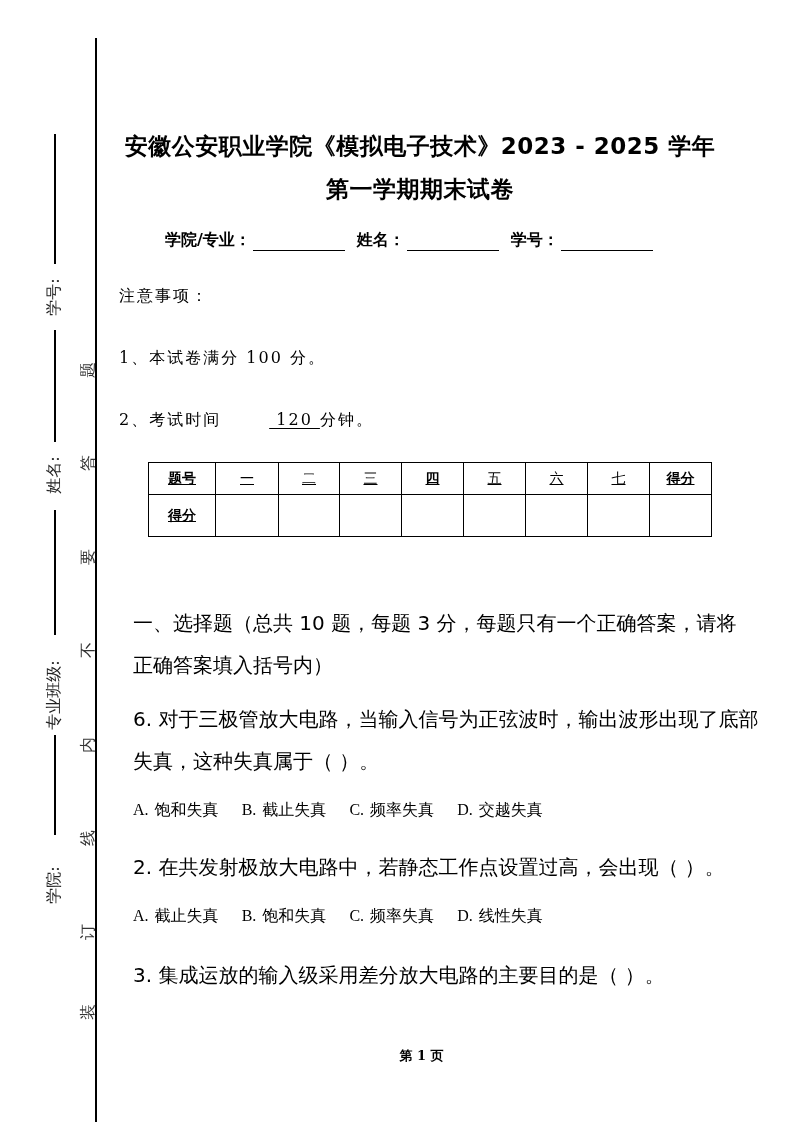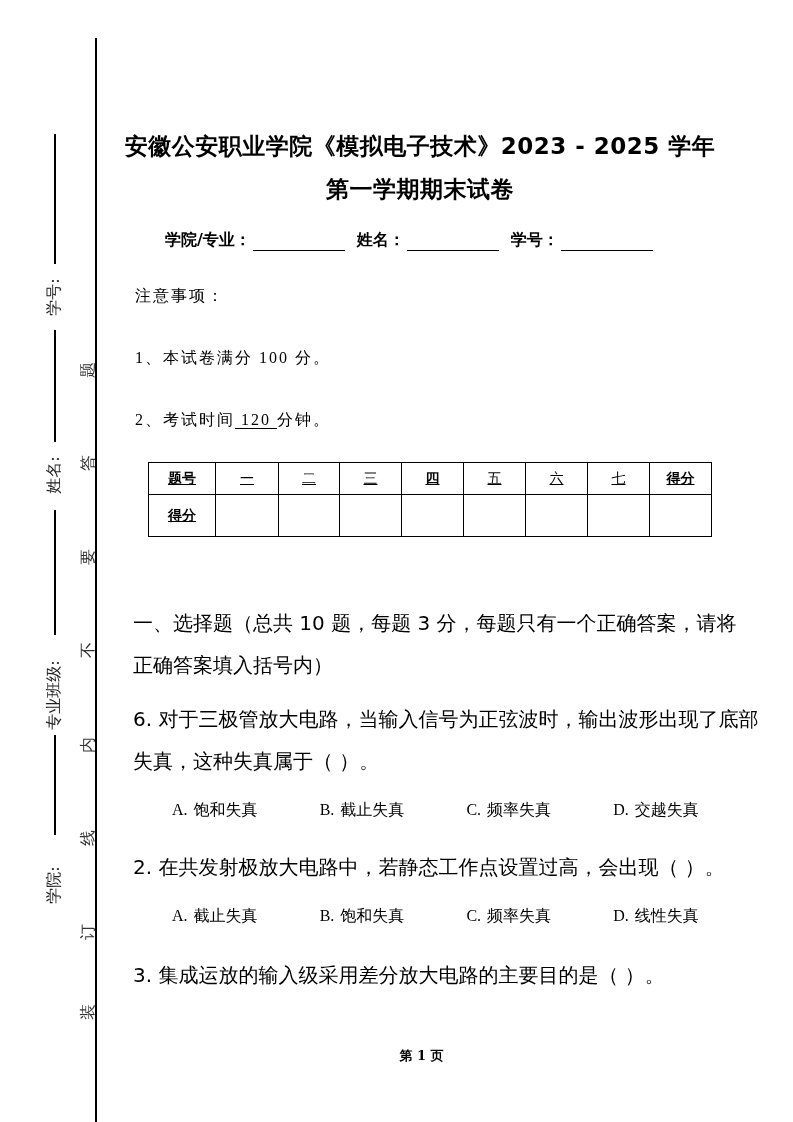--- a/index.html
+++ b/index.html
@@ -10,32 +10,32 @@
   .side-label { position:absolute; left:34px; width:40px; height:40px; display:flex; align-items:center; justify-content:center;
                 transform-origin:center; transform:rotate(-90deg); white-space:nowrap; font-size:16px; color:#222; }
   .side-label span { display:inline-block; }
   .seal-char { position:absolute; left:76px; width:24px; height:24px; display:flex; align-items:center; justify-content:center;
                transform:rotate(-90deg); font-size:16px; color:#333; }
   .title { position:absolute; left:120px; width:600px; text-align:center; font-family:"DejaVu Sans", "Liberation Sans", sans-serif;
            font-weight:bold; font-size:23px; letter-spacing:0.5px; }
   .info-line { position:absolute; top:230px; left:165px; font-family:"DejaVu Sans", "Liberation Sans", sans-serif; font-weight:bold; font-size:16px; display:flex; gap:0; }
   .info-line .field { display:flex; align-items:flex-end; margin-right:12px; }
   .info-line .blank { display:inline-block; width:92px; border-bottom:1.5px solid #000; height:16px; margin-left:2px; }
-  .text { position:absolute; left:135px; font-size:16px; letter-spacing:2px; white-space:nowrap;font-family:Liberation Serif, serif; }
+  .text { position:absolute; left:119px; font-size:16px; letter-spacing:2px; white-space:nowrap; }
   .u { text-decoration:underline; text-underline-offset:3px; }
   table.score { position:absolute; left:148px; top:462px; border-collapse:collapse; font-family:"DejaVu Sans","Liberation Sans",sans-serif; font-size:14px; }
   table.score td { border:1.2px solid #000; text-align:center; padding:0;text-decoration:underline; }
   table.score tr.r0 td { height:31px; }
   table.score tr.r1 td { height:41px; }
   table.score tr.r2 td { height:50px; }
   table.score td.hdr { font-weight:bold; width:66px; }
   table.score td.c { width:60px; }
   .body-text { position:absolute; left:133px; font-size:20px; white-space:nowrap; font-family:"DejaVu Sans","Liberation Sans",sans-serif; }
   .opts { position:absolute; left:133px; font-size:16px; white-space:nowrap; font-family:"DejaVu Sans","Liberation Sans",sans-serif; }
-  .opts .opt { margin-right:18px;margin-left:39px; }
+  .opts .opt { margin-right:18px; }
   .opts .ltr { font-family:"Liberation Serif", serif; margin-right:6px; }
   .footer { position:absolute; top:1047px; left:0; width:793px; text-align:center; padding-left:50px; box-sizing:border-box;
             font-size:13px; font-weight:bold; font-family:"DejaVu Serif","Liberation Serif",serif; }
 </style>
 </head>
 <body>
 
 <div class="binding-line"></div>
 
 <div class="side-line" style="top:134px;height:130px;"></div>
@@ -78,21 +78,21 @@
   </div>
   <div class="field">
     <span>学号：</span>
     <span class="blank"></span>
   </div>
 </div>
 
 <div class="text" style="top:286px;">注意事项：</div>
 <div class="text" style="top:348px;">1、本试卷满分 100 分。</div>
 <div class="text" style="top:410px;">
-  <span>2、考试时间</span><span class="u" style="white-space:pre;"> 120 </span><span>分钟。</span>
+  <span>2、考试时间</span><span class="u" style="white-space:pre;margin-left:48px;"> 120 </span><span>分钟。</span>
 </div>
 
 <table class="score">
   <tbody>
       <tr class="r0">
     <td class="hdr">题号</td>
     <td class="c hdr" style="font-weight:normal;width:62px;">一</td>
     <td class="c hdr" style="font-weight:normal;width:60px;">二</td>
     <td class="c hdr" style="font-weight:normal;width:61px;">三</td>
     <td class="c hdr" style="width:61px;">四</td>

